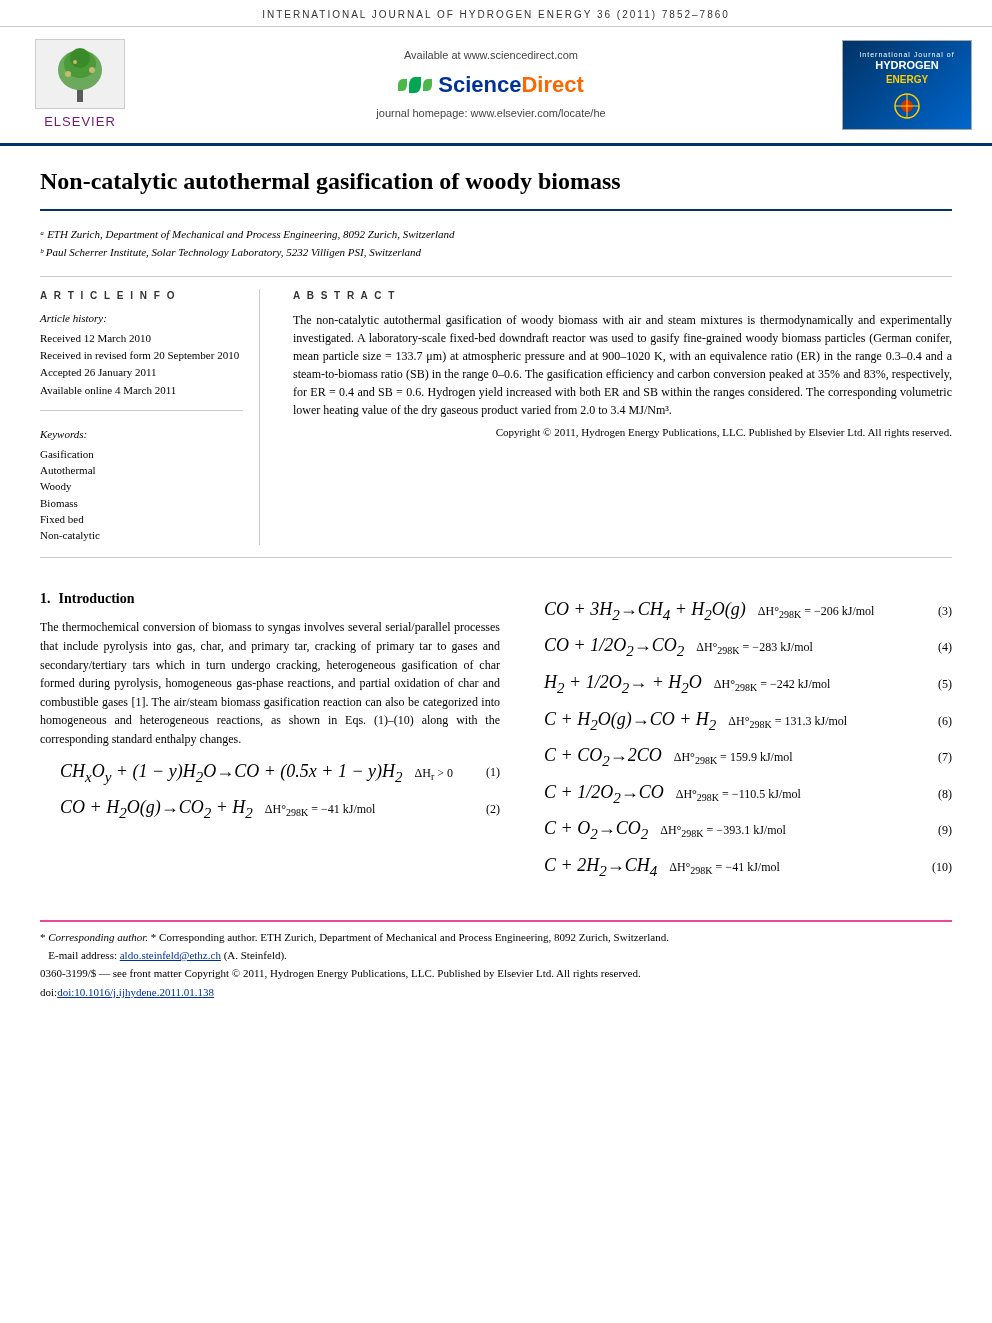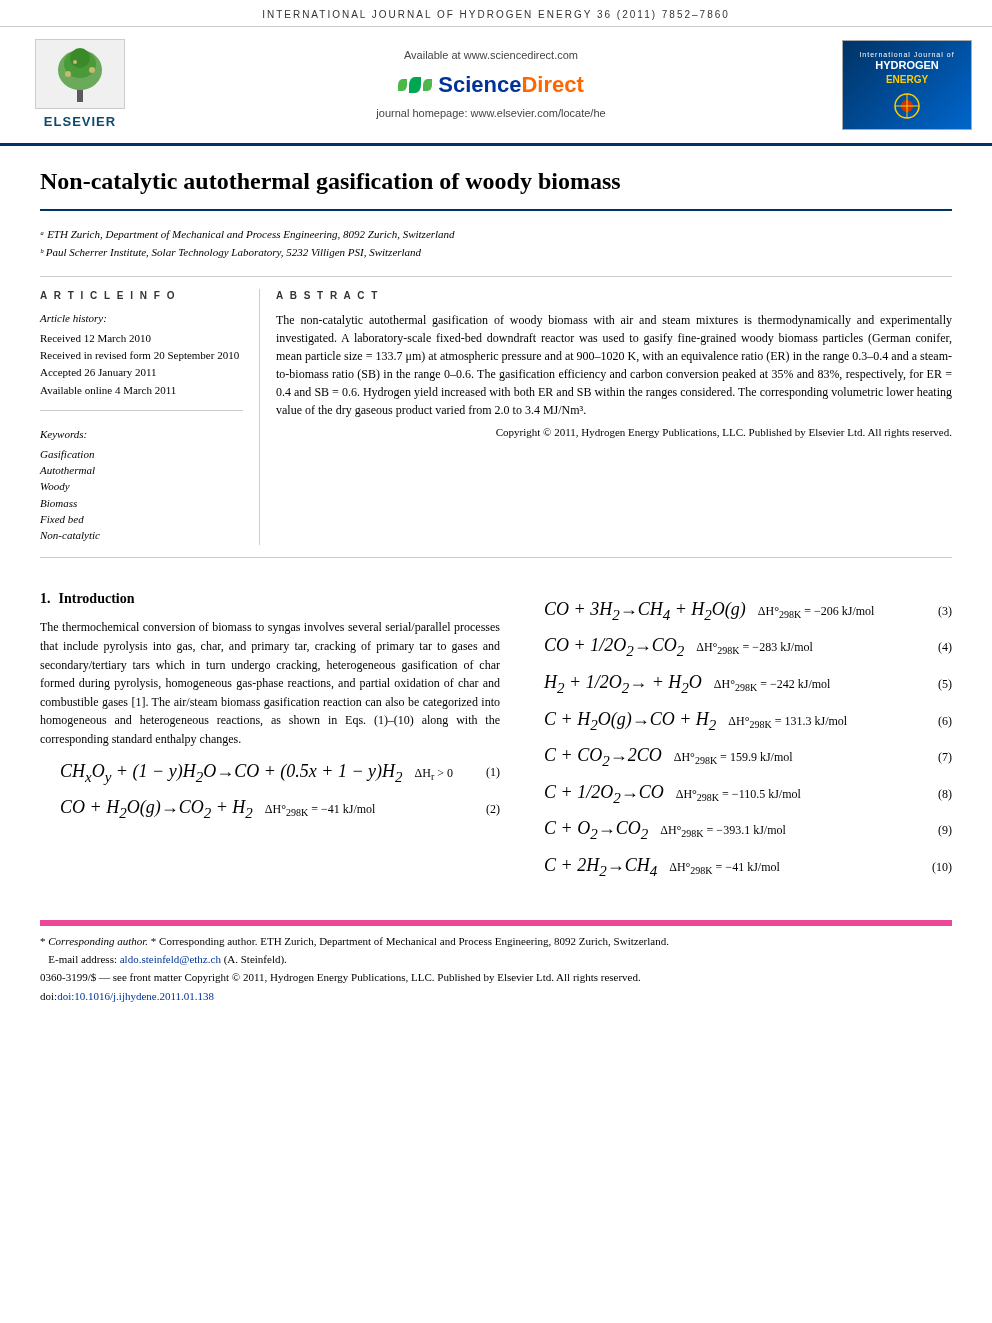--- a/index.html
+++ b/index.html
@@ -42,22 +42,22 @@
       display: flex;
       align-items: center;
       justify-content: center;
       font-size: 9px;
       color: #555;
       margin-bottom: 4px;
     }
     .elsevier-wordmark {
       font-family: Arial, sans-serif;
       font-size: 13px;
-      font-weight: bold;
-      color: #0c4a6e;
+      font-weight: normal;
+      color: #701a75;
       letter-spacing: 1px;
     }
     .center-logos {
       text-align: center;
       flex: 1;
     }
     .sciencedirect-url {
       font-family: Arial, sans-serif;
       font-size: 11px;
       color: #444;
@@ -131,21 +131,21 @@
     }
     .authors sup { font-size: 10px; }
     .affiliations {
       font-size: 11px;
       margin-bottom: 16px;
       font-style: italic;
     }
     .affiliations p { margin-bottom: 2px; }
     .article-columns {
       display: flex;
-      gap: 16px;
+      gap: 33px;
       margin-bottom: 31px;
       border-top: 1px solid #ccc;
       border-bottom: 1px solid #ccc;
       padding: 12px 0;
     }
     .article-info {
       width: 220px;
       flex-shrink: 0;
       border-right: 1px solid #ccc;
       padding-right: 16px;
@@ -173,21 +173,20 @@
       border-top: 1px solid #ccc;
     }
     .keywords-section .kw-label {
       font-style: italic;
       margin-bottom: 4px;
       font-size: 11px;
     }
     .keywords-section .kw-item {
       font-size: 11px;
       margin-bottom: 1px;
-      font-style: italic;
     }
     .abstract-section {
       flex: 1;
     }
     .abstract-section h3 {
       font-size: 10px;
       letter-spacing: 2px;
       font-family: Arial, sans-serif;
       margin-bottom: 8px;
       color: #333;
@@ -247,31 +246,32 @@
     .eq-number {
       width: 30px;
       text-align: right;
       font-size: 12px;
     }
     .eq-text {
       font-style: italic;
       font-size: 18px;
     }
     .footnote-section {
-      border-top: 6px solid #ec4899;
+      border-top: 2px solid #ec4899;
       margin-top: 30px;
       padding-top: 8px;
       font-size: 11px;
     }
     .footnote-section p {
       margin-bottom: 3px;
       line-height: 1.4;
     }
     .footnote-link {
       color: #003399;
+      text-decoration: underline;
     }
     sup { font-size: 9px; }
   </style>
 </head>
 <body>
 
 <div class="journal-header">INTERNATIONAL JOURNAL OF HYDROGEN ENERGY 36 (2011) 7852–7860</div>
 
 <div class="top-banner">
 

